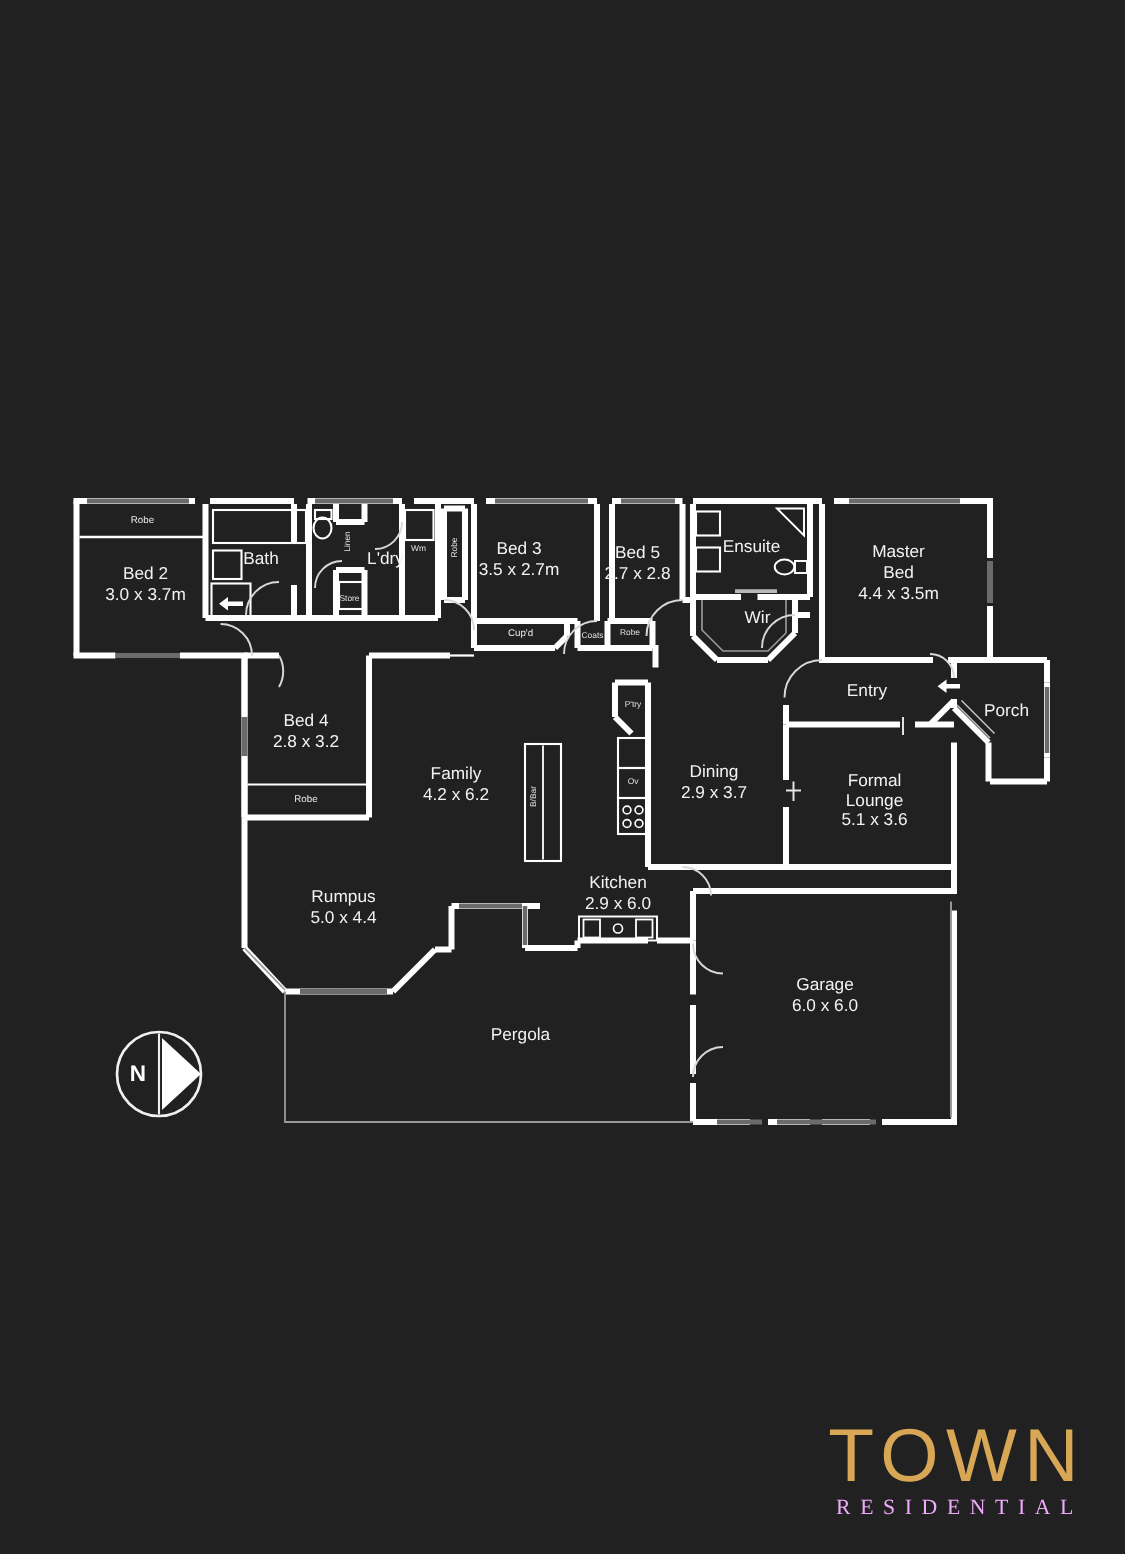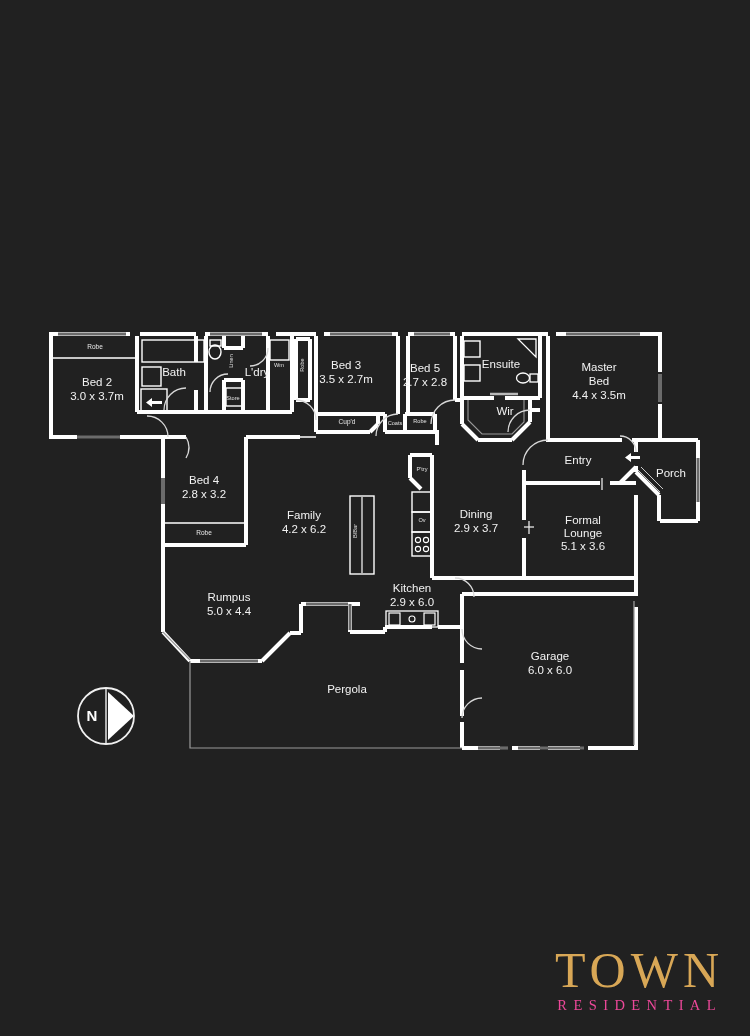--- a/index.html
+++ b/index.html
@@ -68,34 +68,34 @@
 
   
   .logo {
     position: absolute;
     right: 26px;
     bottom: 22px;
     text-align: right;
     user-select: none;
   }
   .logo-main {
-    font-family: Liberation Serif, serif;
+    font-family: Liberation Sans, sans-serif;
     font-size: 50px;
     letter-spacing: 5px;
     color: #d7a košar;
     color: #d8a756;
     line-height: 0.95;
     display: block;
     margin-left: 12px;
   }
   .logo-sub {
     font-family: "Liberation Serif", serif;
     font-size: 14.5px;
     letter-spacing: 6.4px;
-    color: #ec4899;
+    color: #f0abfc;
     display: block;
     margin-top: 3px;
     margin-right: 2px;
   }
 </style>
 </head>
 <body>
 
 <div class="plan-wrap">
 <svg class="floorplan" viewBox="0 0 750 1036" xmlns="http://www.w3.org/2000/svg">

